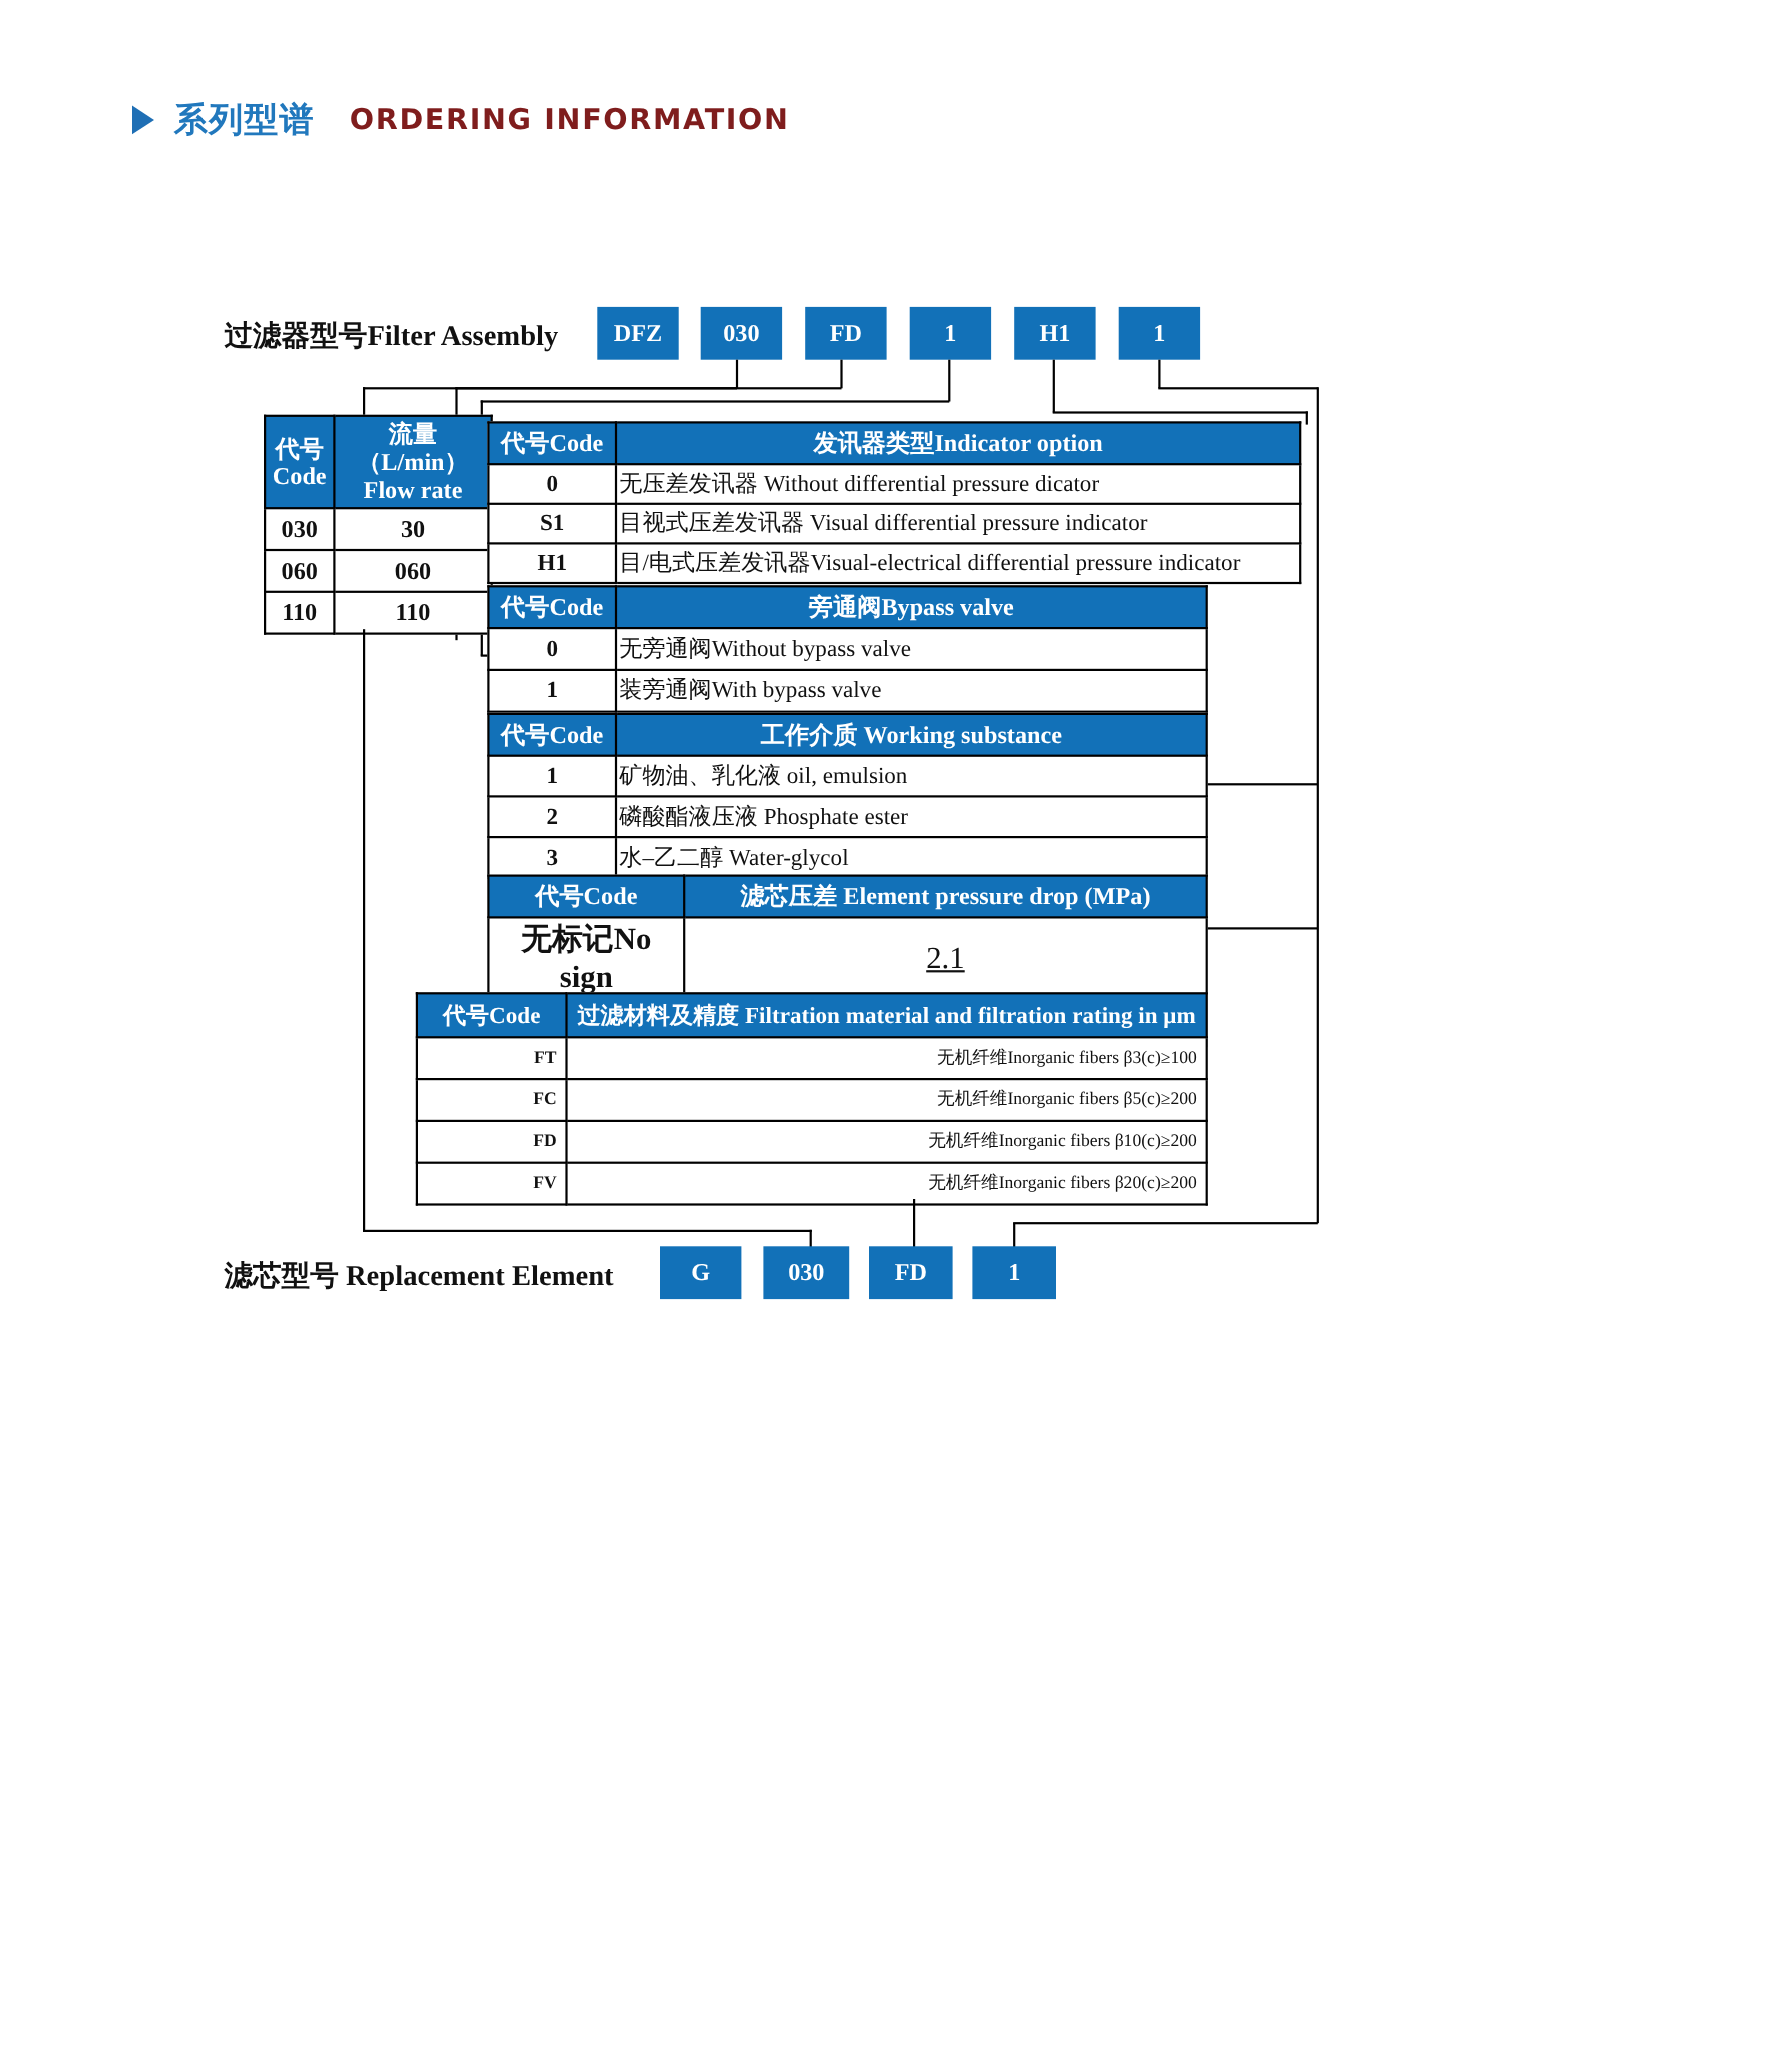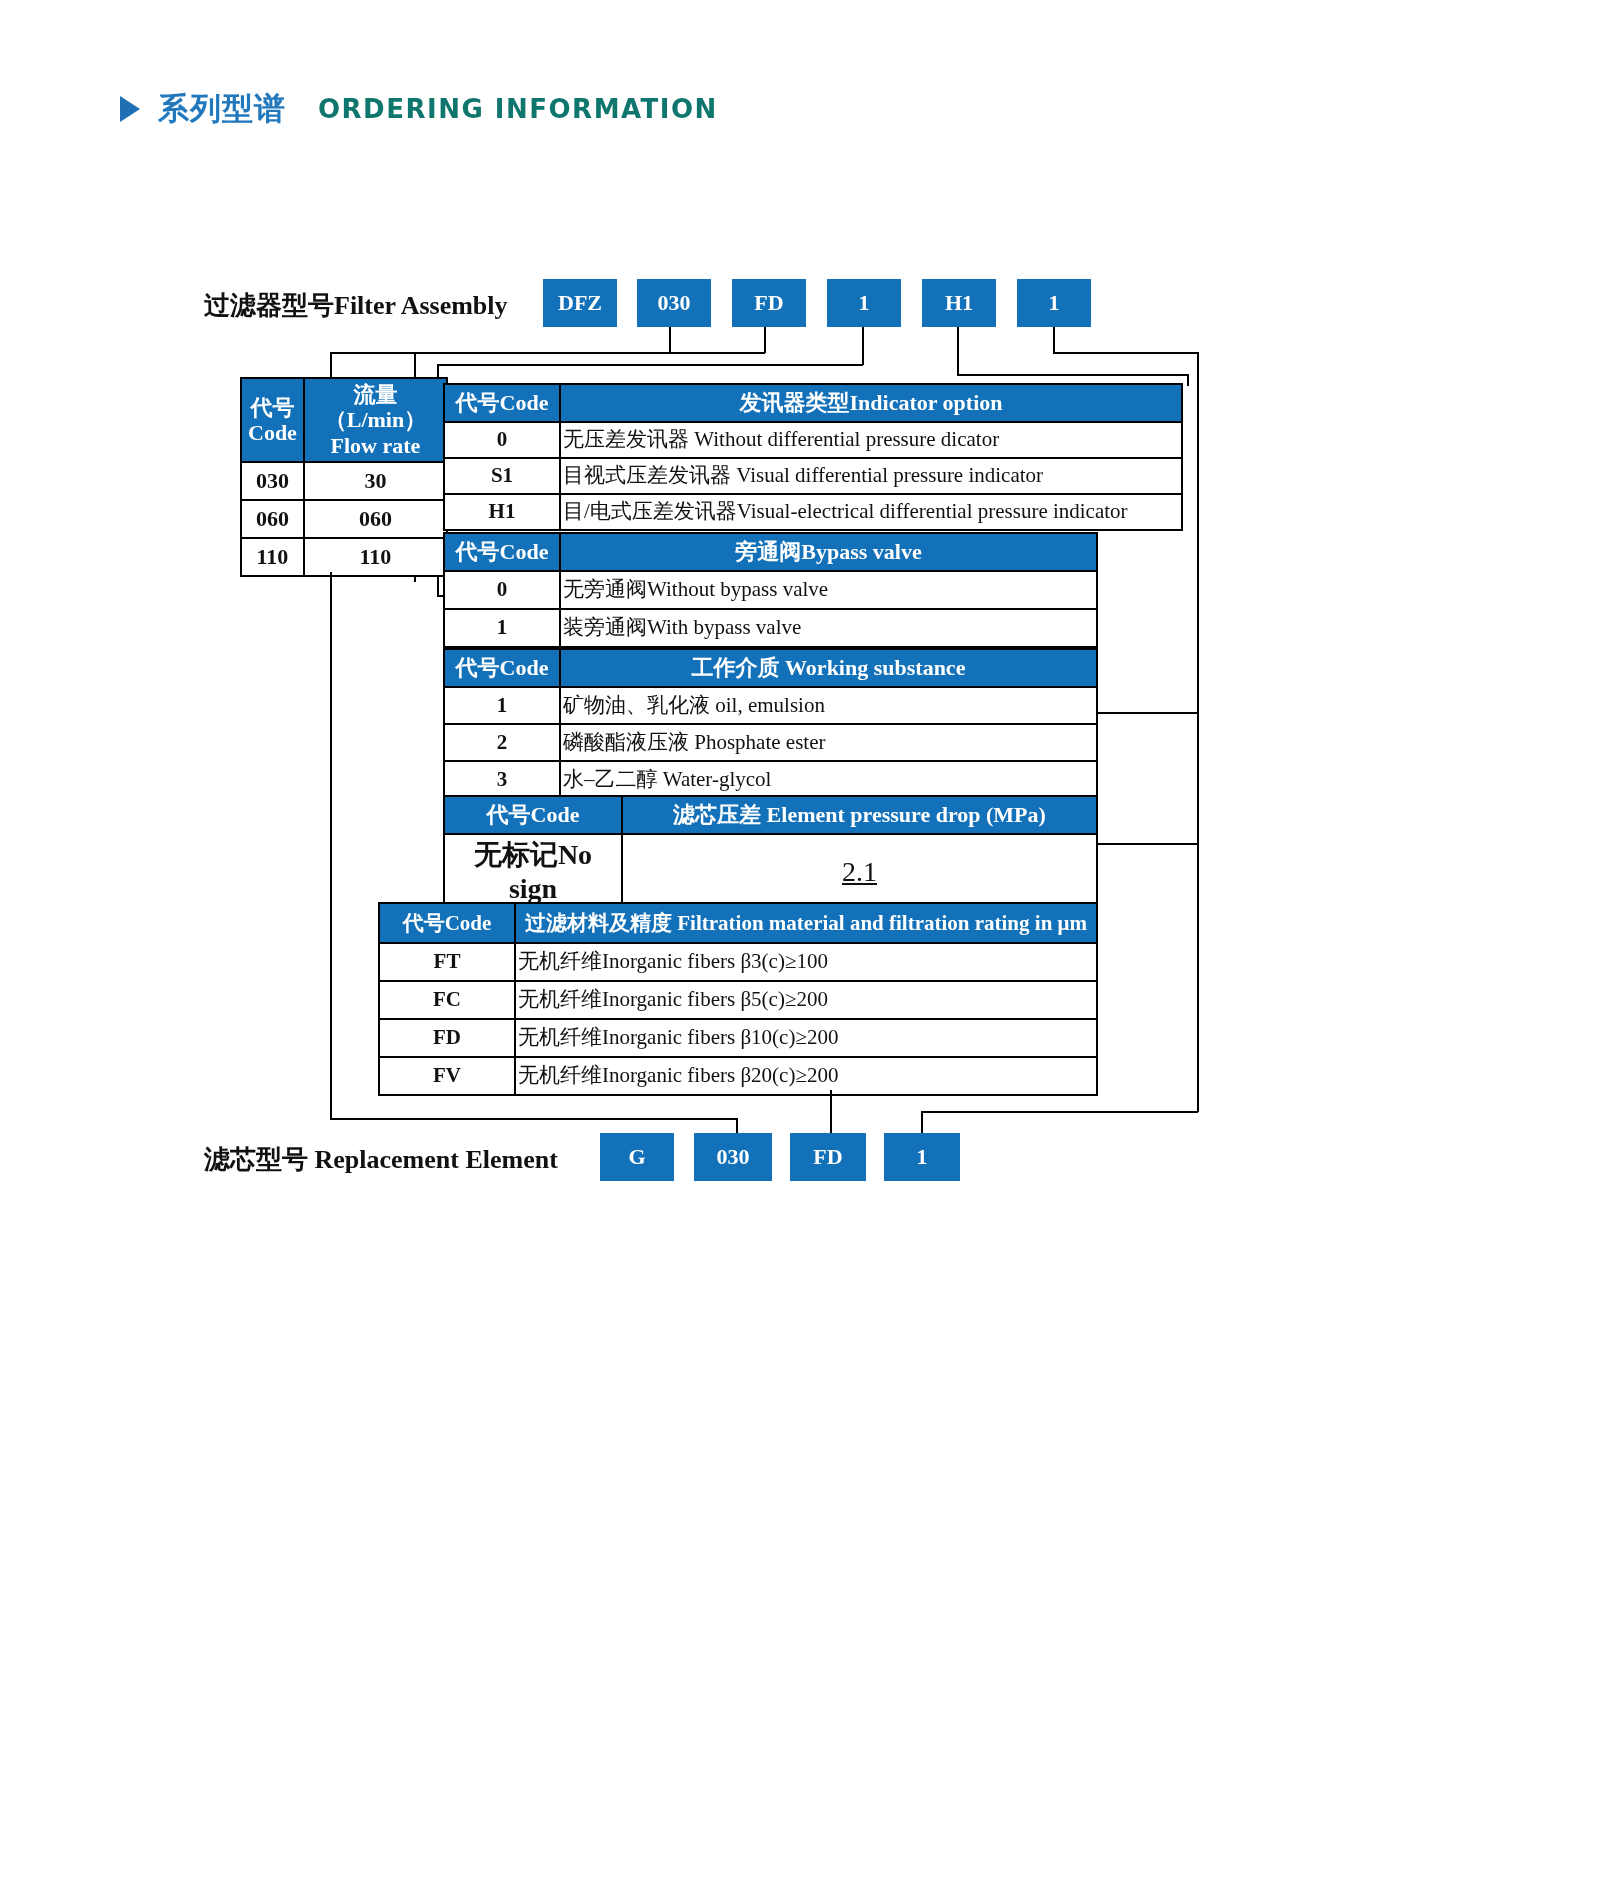--- a/index.html
+++ b/index.html
@@ -36,21 +36,21 @@
     font-family: "DejaVu Sans", "Liberation Sans", sans-serif;
     font-size: 31px;
     font-weight: bold;
     color: #2178bd;
     letter-spacing: 1px;
   }
   .header-en {
     font-family: "DejaVu Sans", "Liberation Sans", sans-serif;
     font-size: 26px;
     font-weight: bold;
-    color: #0f766e;
+    color: #7f1d1d;
     letter-spacing: 1.5px;
     margin-left: 18px;
   }
 
   
   .chip {
     position: absolute;
     background: #1271b8;
     color: #ffffff;
     font-weight: bold;
@@ -121,21 +121,21 @@
   #substance-table td.code { width: 98px; font-weight: bold; }
 
   #drop-table { left: 443px; top: 795px; width: 655px; }
   #drop-table th { height: 30px; font-size: 22px; }
   #drop-table td { height: 28px; font-size: 28px; }
   #drop-table td.code { width: 160px; font-weight: bold; }
   #drop-table td.val { text-align: center; text-decoration: underline; }
 
   #material-table { left: 378px; top: 902px; width: 720px; }
   #material-table th { height: 32px; font-size: 21px; }
-  #material-table td { height: 30px; font-size: 21px; }
+  #material-table td { height: 30px; font-size: 16px; text-align: right; }
   #material-table td.code { width: 118px; font-weight: bold; }
 
   
   .ln {
     position: absolute;
     background: #000000;
   }
   .ln.h { height: 2px; }
   .ln.v { width: 2px; }
 </style>

